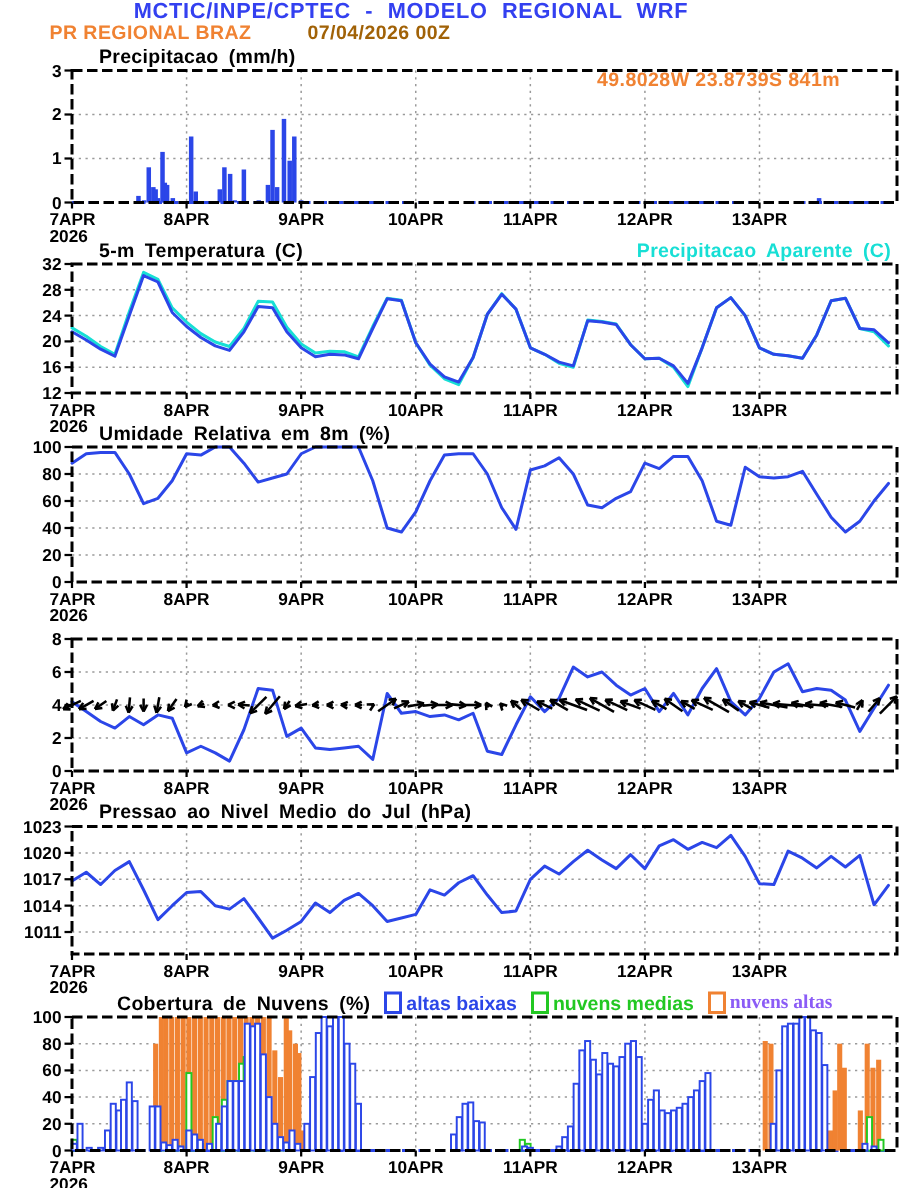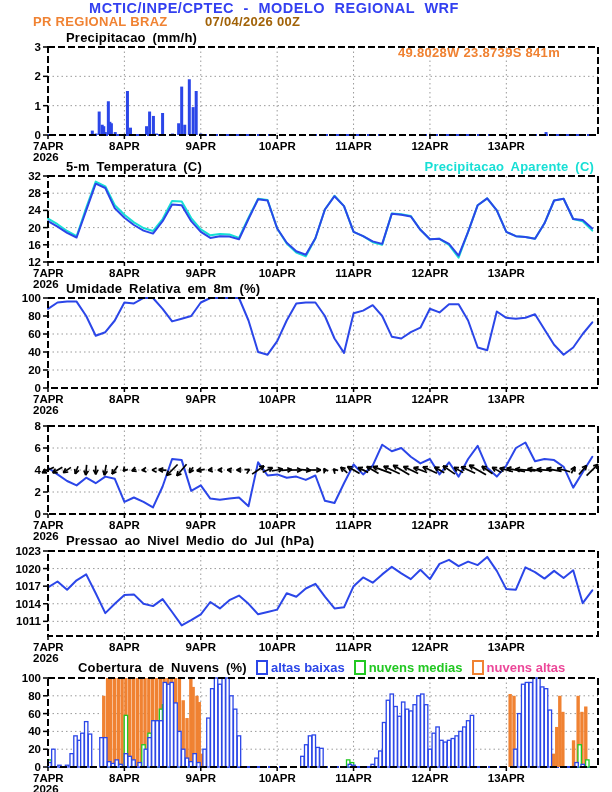--- a/index.html
+++ b/index.html
@@ -634,17 +634,17 @@
     <span class="lg-item">
       <span class="lg-box" id="lg-box-0" style="border-color: rgb(43, 70, 232);"></span>
       <span id="lg-lab-0" style="color: rgb(43, 70, 232);">altas baixas</span>
     </span>
     <span class="lg-item">
       <span class="lg-box" id="lg-box-1" style="border-color: rgb(34, 200, 34);"></span>
       <span id="lg-lab-1" style="color: rgb(34, 200, 34);">nuvens medias</span>
     </span>
     <span class="lg-item">
       <span class="lg-box" id="lg-box-2" style="border-color: rgb(240, 130, 50);"></span>
-      <span id="lg-lab-2" style="color: #ec4899;">nuvens altas</span>
+      <span id="lg-lab-2" style="color: #8b5cf6; font-family: Liberation Serif, serif;">nuvens altas</span>
     </span>
   </div>
 
 </div>
 
 </body></html>

